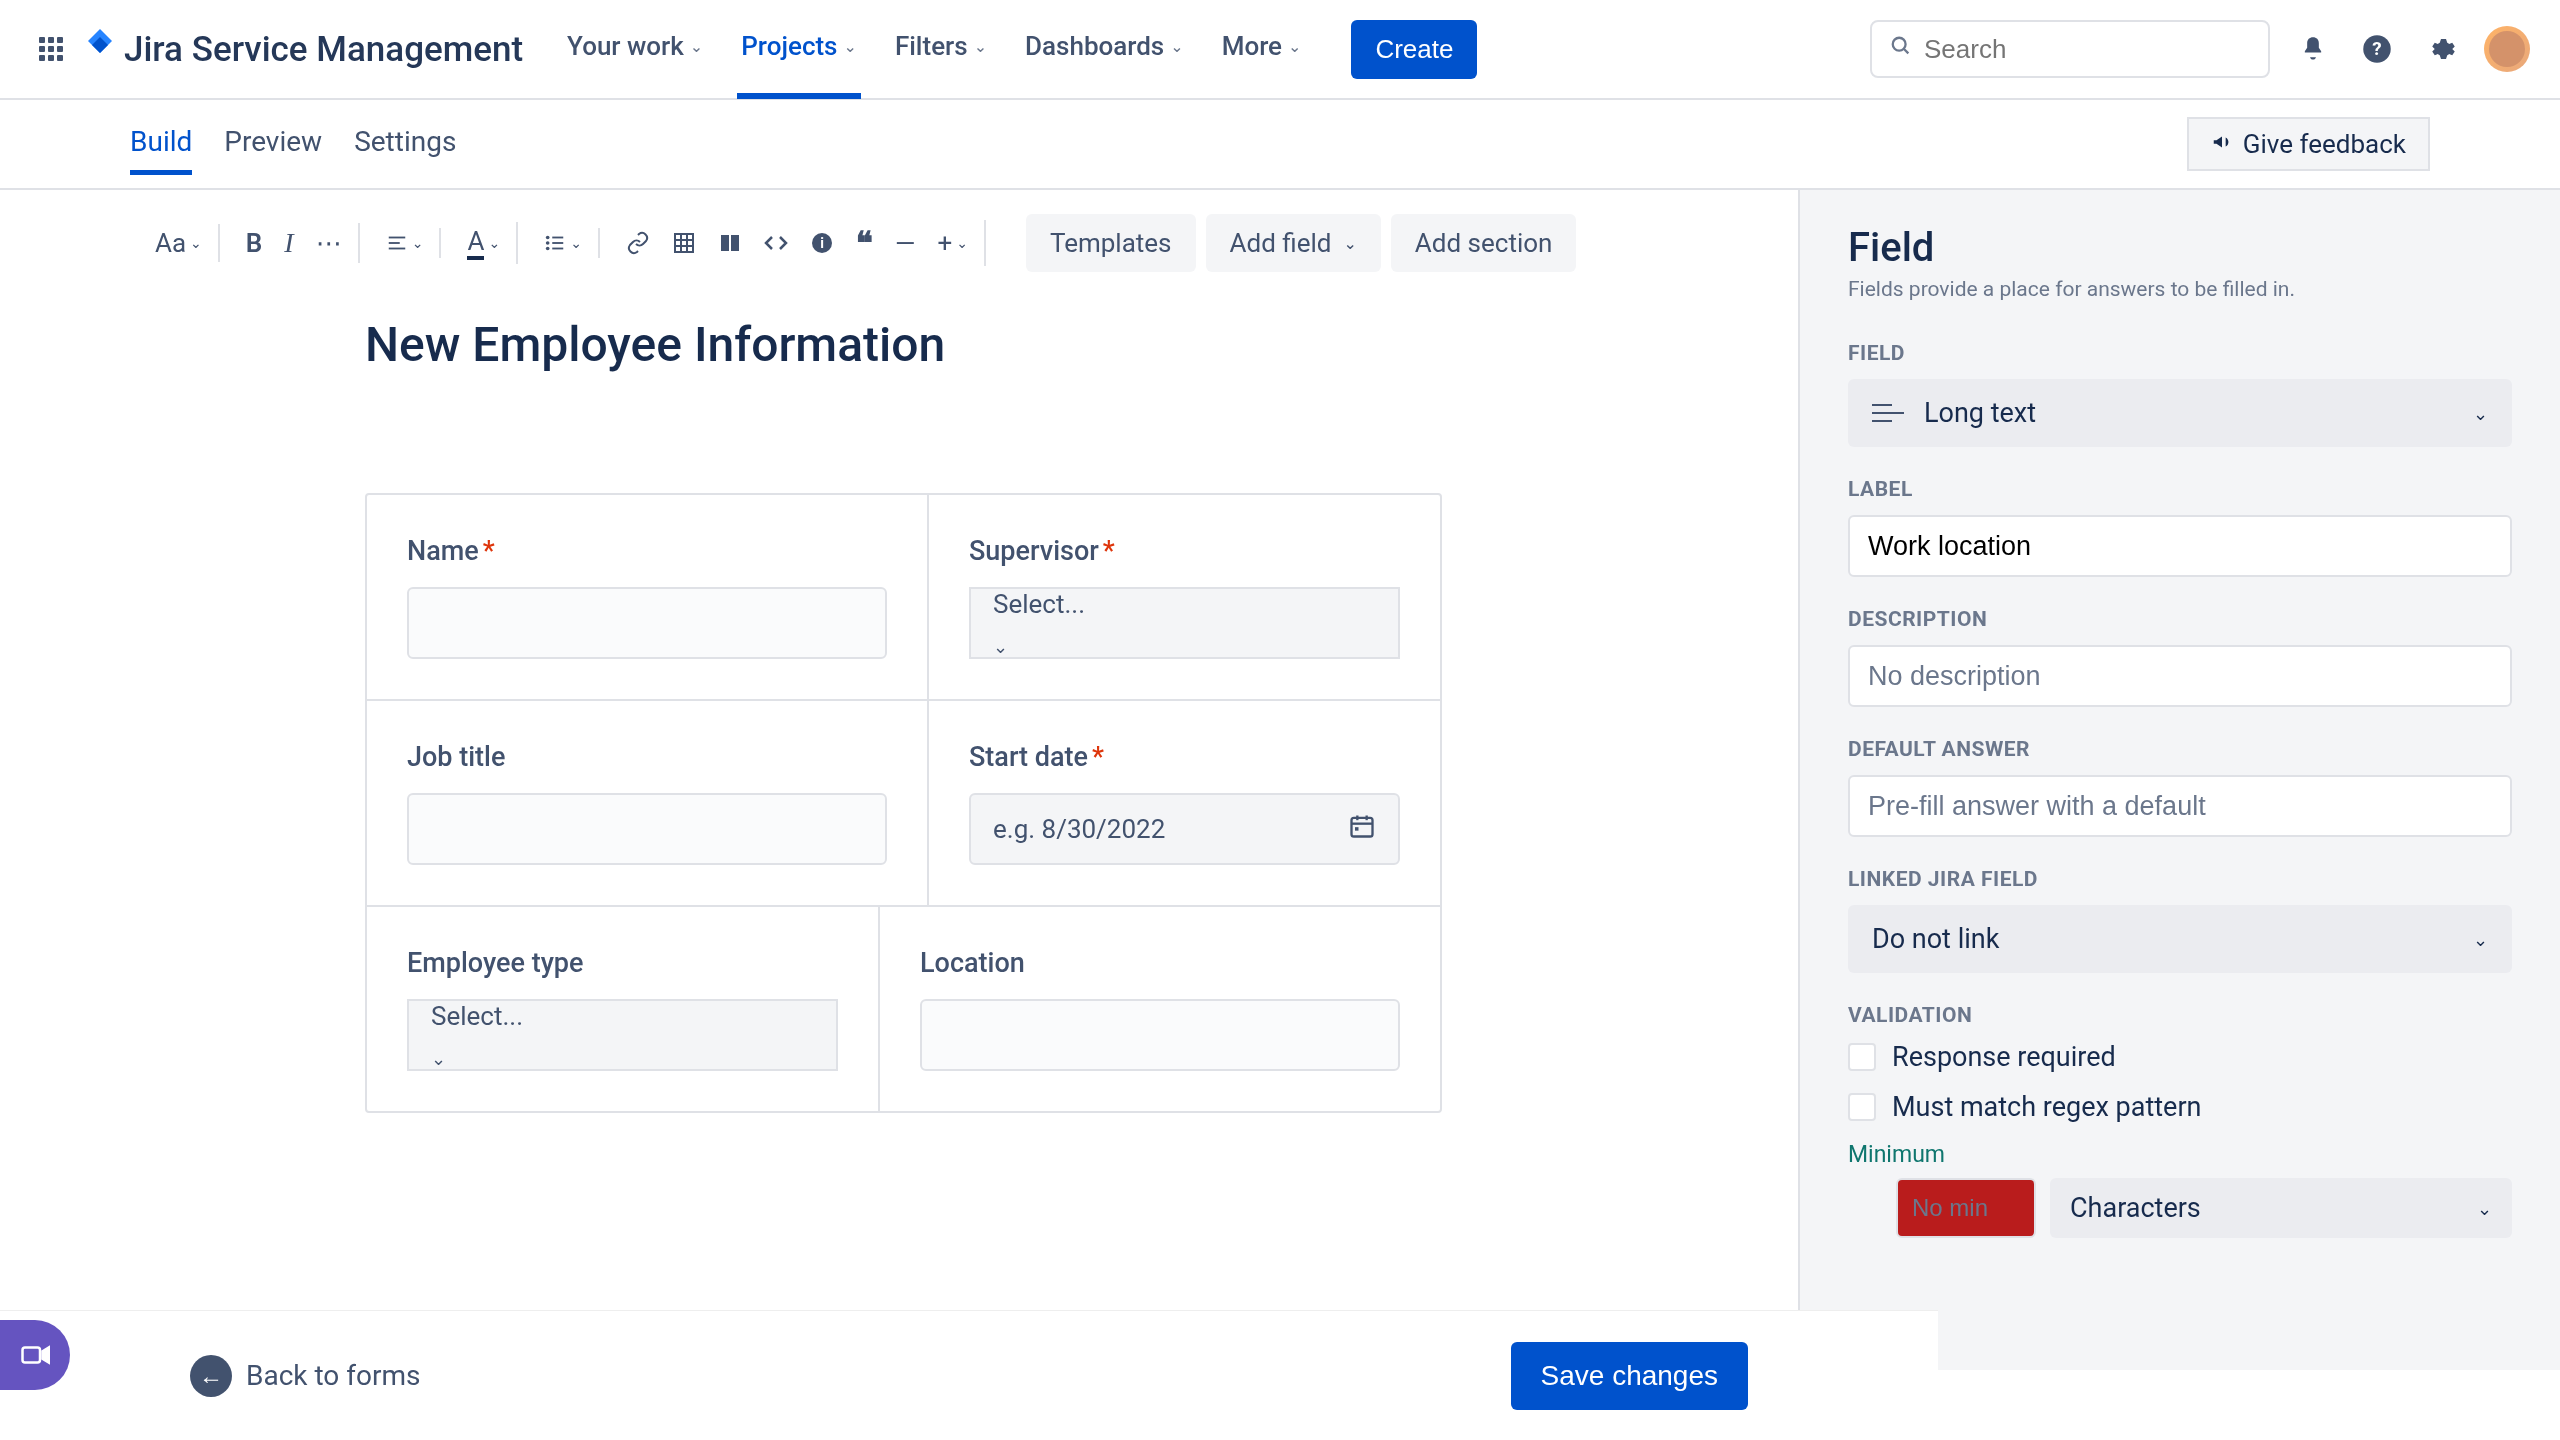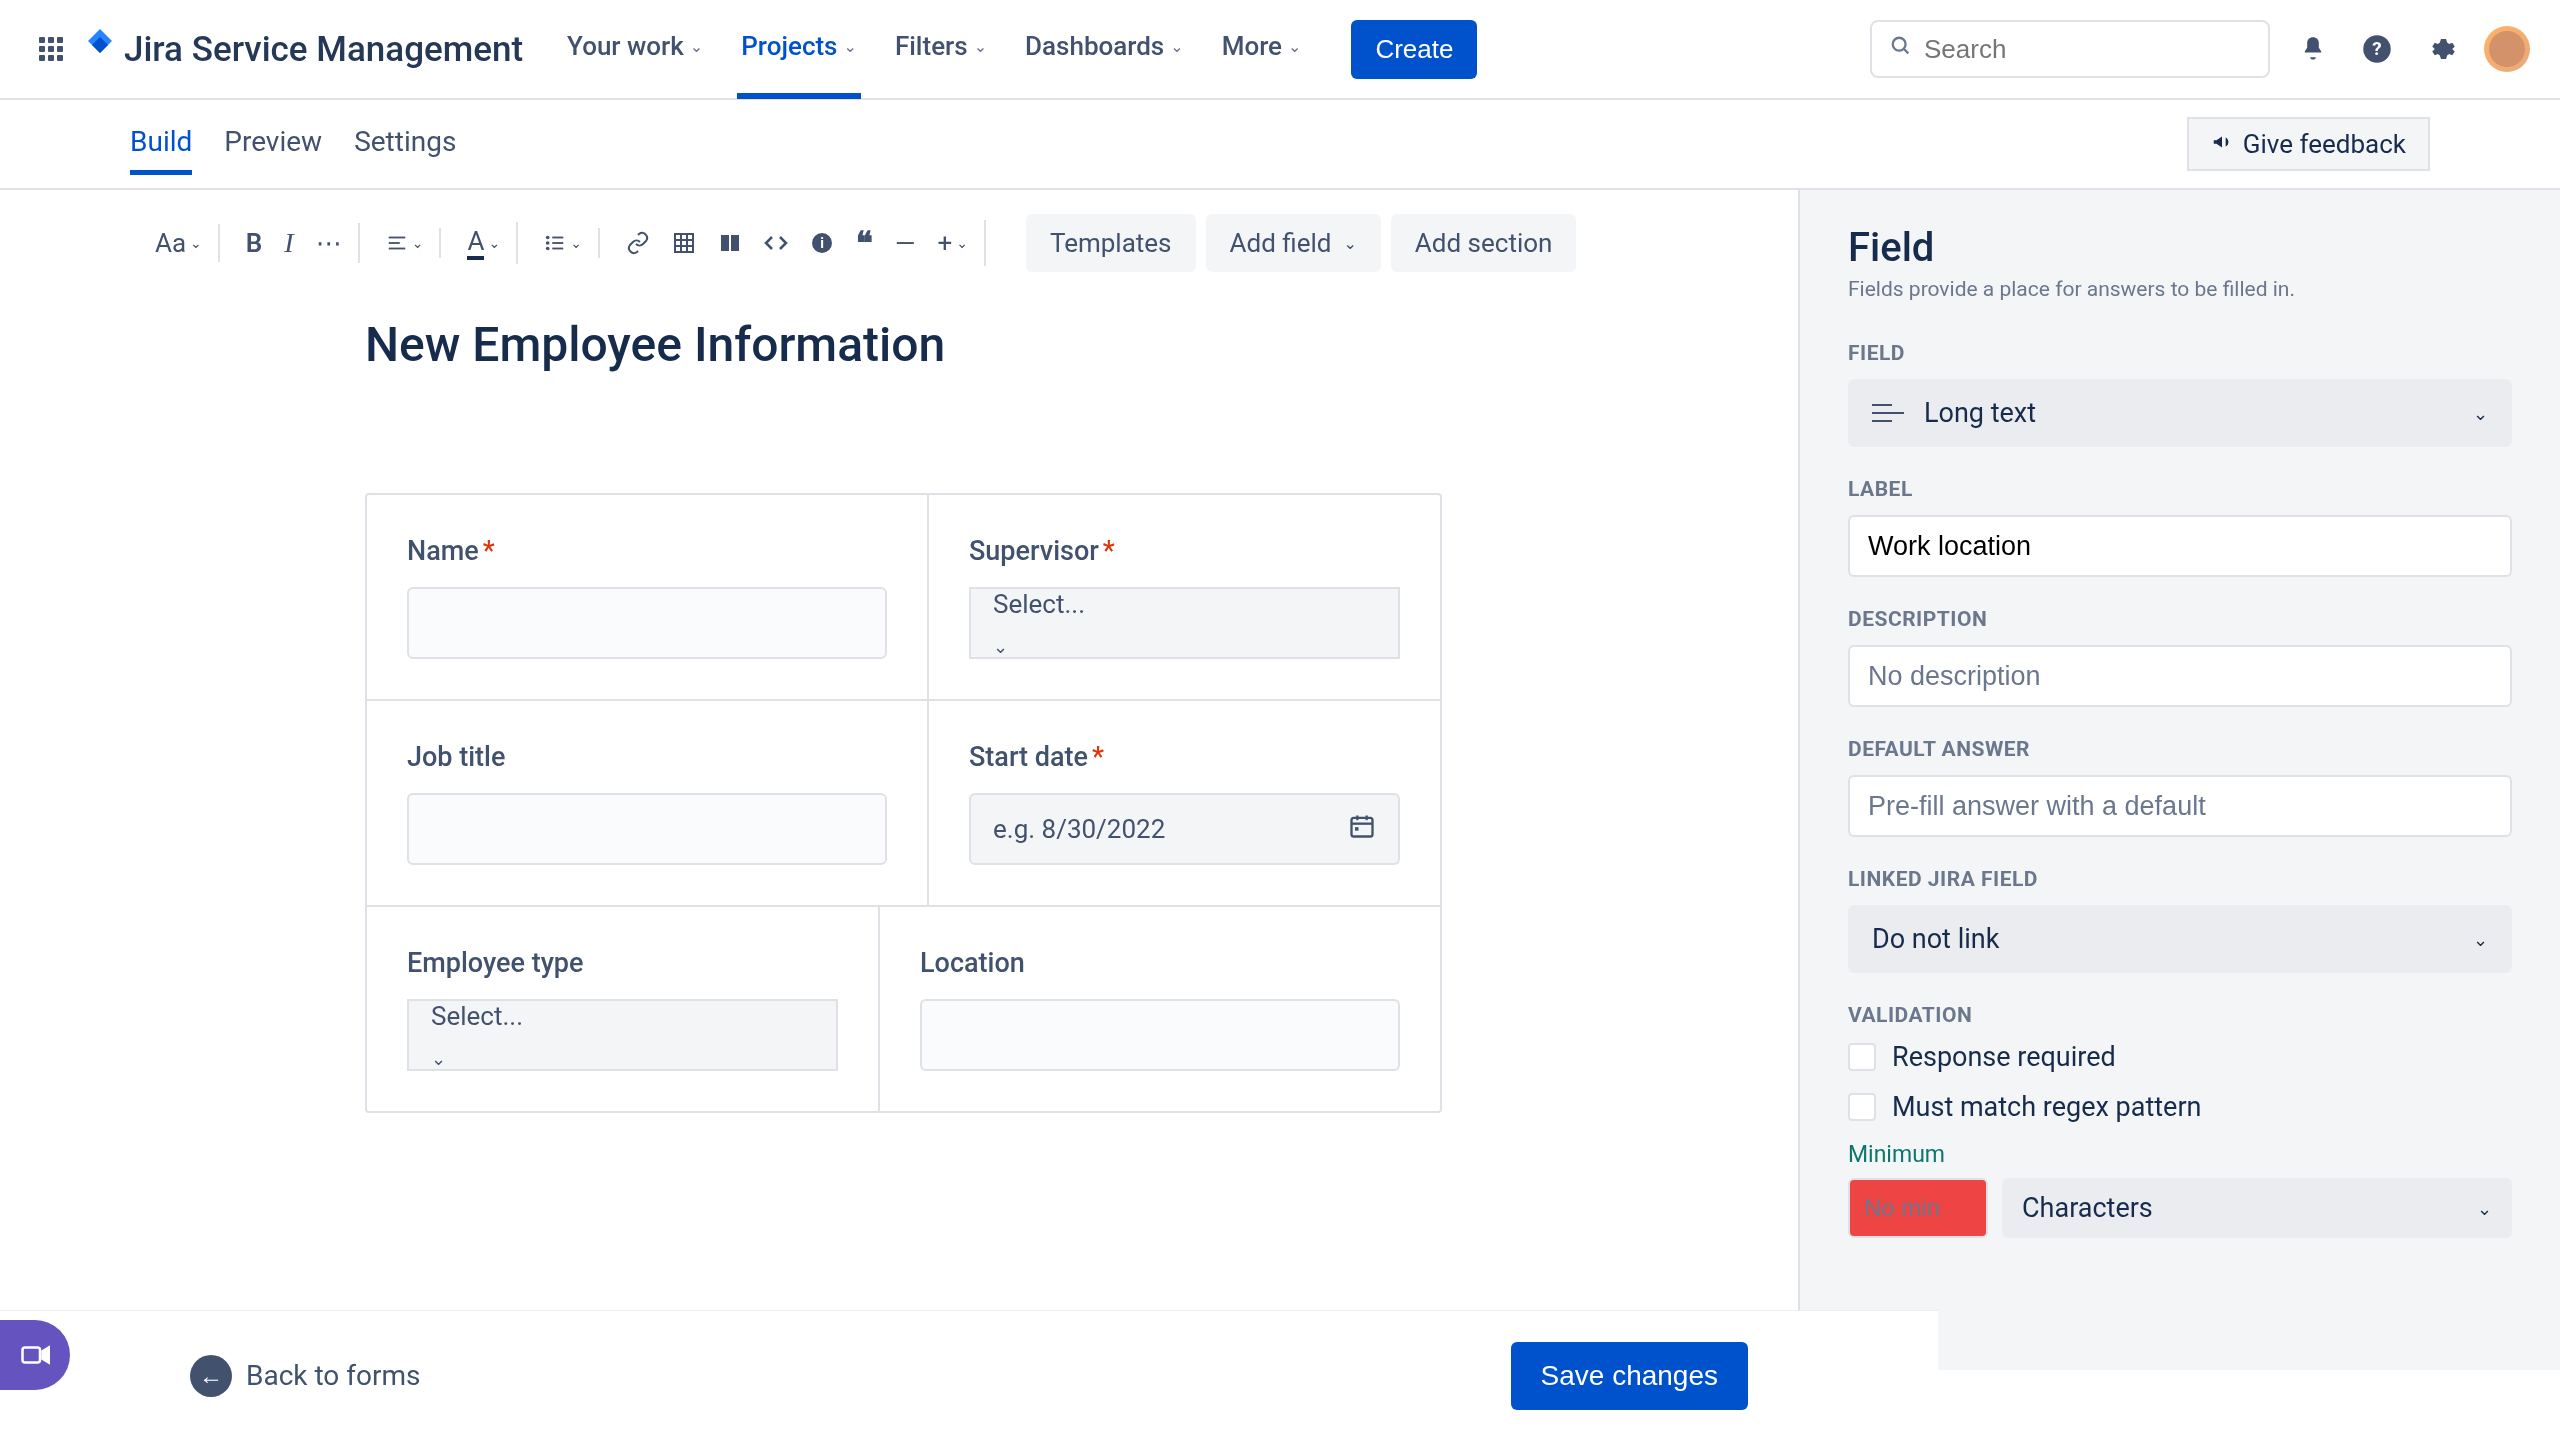--- a/index.html
+++ b/index.html
@@ -73,21 +73,21 @@
 .longtext-icon { width: 32px; height: 2px; background: #42526E; position: relative; }
 .longtext-icon::before { content: ''; position: absolute; top: -8px; left: 0; width: 20px; height: 2px; background: #42526E; }
 .longtext-icon::after { content: ''; position: absolute; top: 8px; left: 0; width: 20px; height: 2px; background: #42526E; }
 .panel-input { width: 100%; height: 62px; border: 2px solid #dfe1e6; border-radius: 6px; background: #fff; padding: 0 18px; font-size: 27px; }
 .panel-input::placeholder { color: #6B778C; }
 .checkbox-row { display: flex; align-items: center; gap: 16px; margin-bottom: 18px; }
 .checkbox-box { width: 28px; height: 28px; border: 2px solid #dfe1e6; border-radius: 4px; background: #fff; cursor: pointer; }
 .checkbox-label { font-size: 27px; }
 .min-row { display: flex; gap: 14px; align-items: center; margin-top: 10px; }
 .min-label { font-size: 23px; color: #0f766e; margin-bottom: 8px; }
-.min-input { width: 140px; height: 60px; border: 2px solid #dfe1e6; border-radius: 6px; background: #ef4444; font-size: 24px; padding: 4px 14px; }
+.min-input { width: 140px; height: 60px; border: 2px solid #dfe1e6; border-radius: 6px; background: #b91c1c; font-size: 24px; padding: 4px 14px; margin-left: 48px; }
 .min-input::placeholder { color: #6B778C; }
 .min-select { flex: 1; height: 60px; background: #ebecf0; border-radius: 6px; display: flex; align-items: center; justify-content: space-between; padding: 0 20px; font-size: 27px; cursor: pointer; }
 
 
 .video-fab { position: fixed; left: 0; bottom: 50px; width: 70px; height: 70px; background: #6554C0; border-radius: 0 40px 40px 0; display: flex; align-items: center; justify-content: center; color: #fff; cursor: pointer; font-size: 30px; }
 </style>
 </head>
 <body>
 
 <div class="topnav">

